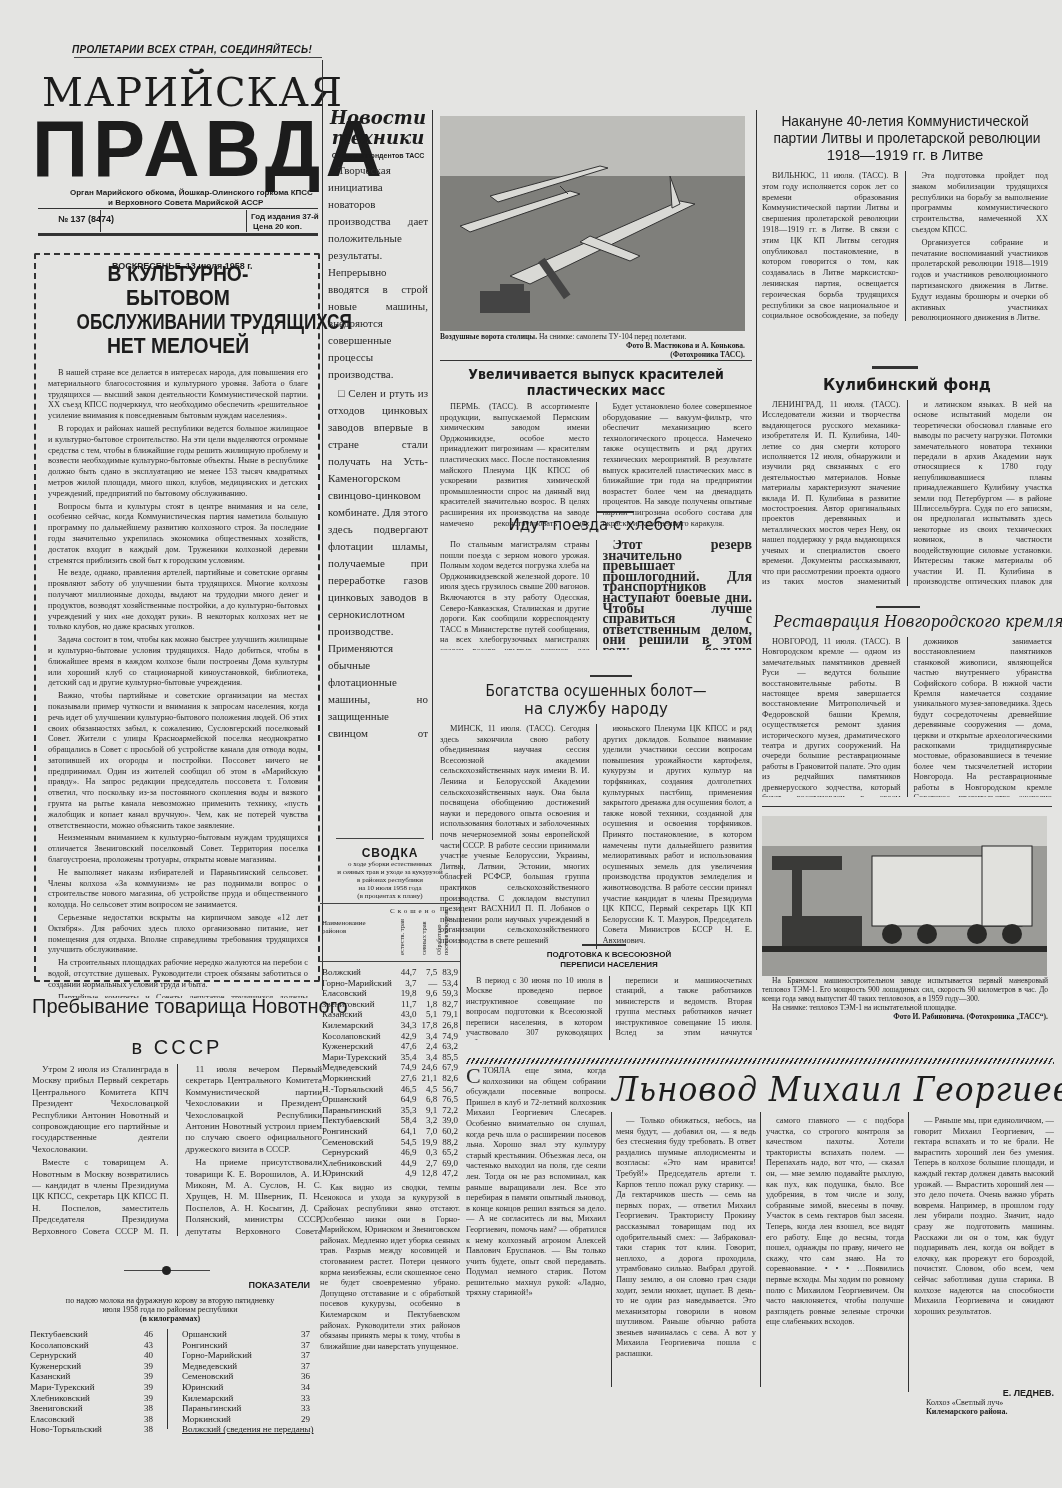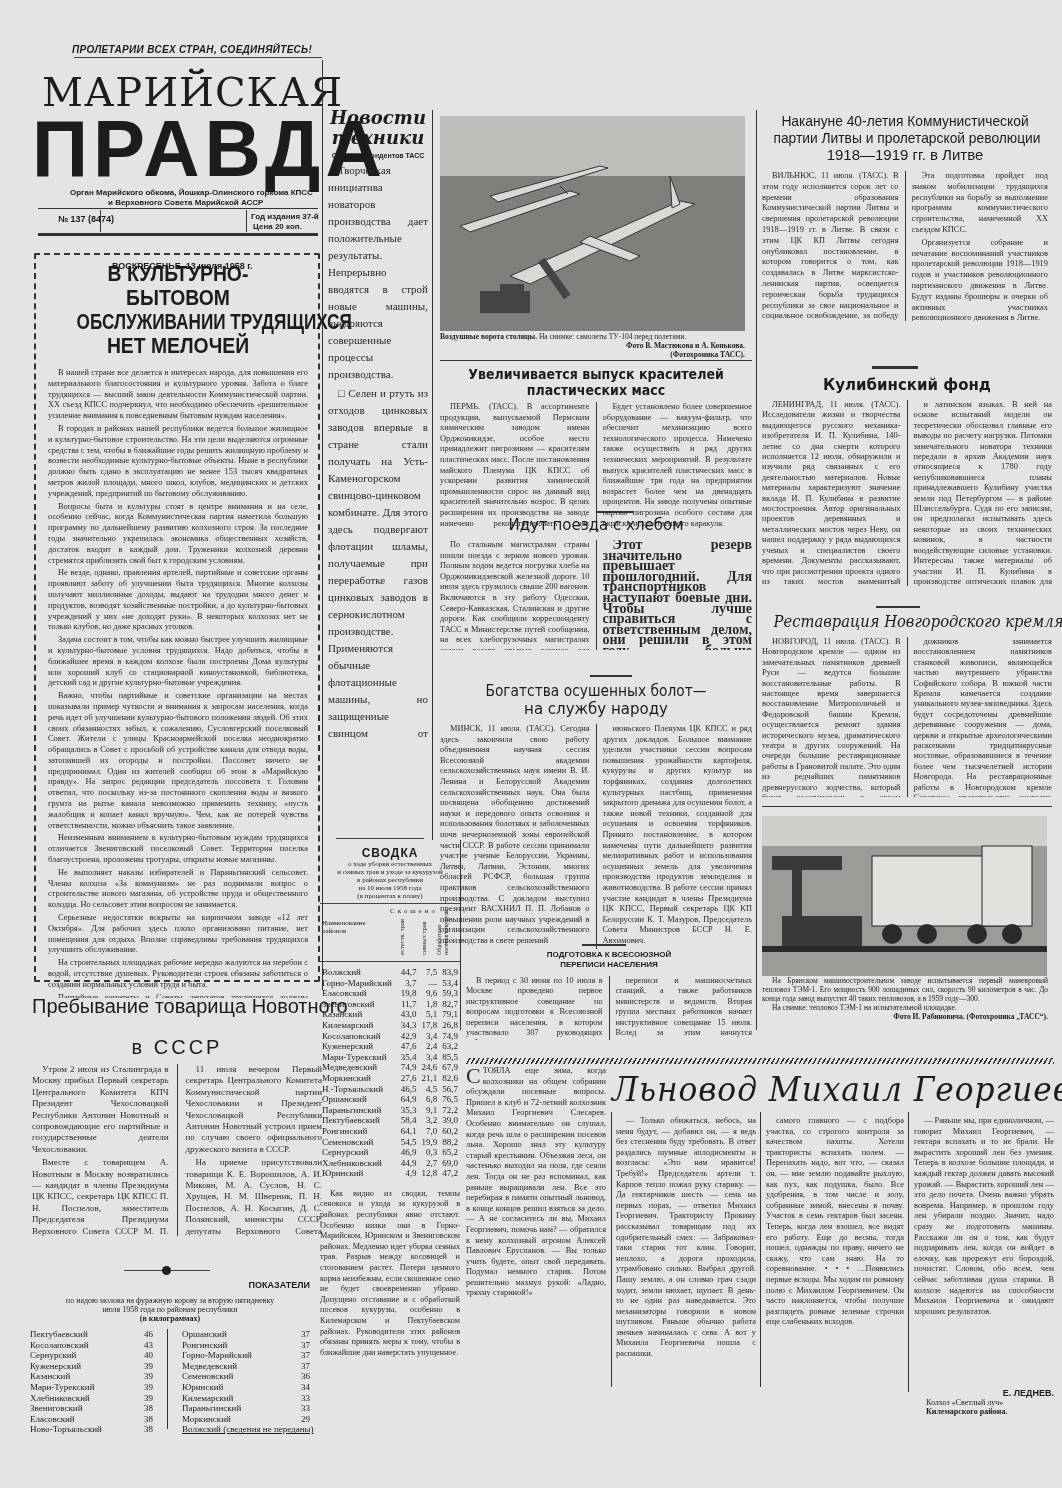--- a/index.html
+++ b/index.html
@@ -349,21 +349,21 @@
             <td class="n">69,0</td>
           </tr>
         <tr>
             <td>Юринский</td>
             <td class="n">4,9</td>
             <td class="n">12,8</td>
             <td class="n">47,2</td>
           </tr>
       </tbody>
     </table>
-    <div class="txt" style="margin-top:10px;height:220px;font-size:8.2px;line-height:10.6px;">
+    <div class="txt" style="margin-top:4px;height:220px;font-size:8.2px;line-height:10.6px;">
       <p>Как видно из сводки, темпы сенокоса и ухода за кукурузой в районах республики явно отстают. Особенно низки они в Горно-Марийском, Юринском и Звениговском районах. Медленно идет уборка сеяных трав. Разрыв между косовицей и стогованием растет. Потери ценного корма неизбежны, если скошенное сено не будет своевременно убрано. Допущено отставание и с обработкой посевов кукурузы, особенно в Килемарском и Пектубаевском районах. Руководители этих районов обязаны принять меры к тому, чтобы в ближайшие дни наверстать упущенное.</p>
     </div>
   </div>
 
   <div class="photo" style="left:440px;top:116px;width:305px;height:215px;">
     <svg width="305" height="215" viewBox="0 0 305 215">
       <rect x="0" y="0" width="305" height="60" fill="#bdbdb9"></rect>
       <rect x="0" y="60" width="305" height="155" fill="#7f7f7b"></rect>
       <g fill="#d9d9d5" stroke="#333" stroke-width="1">
         <path d="M70 160 L240 85 L255 88 L90 168 Z"></path>

